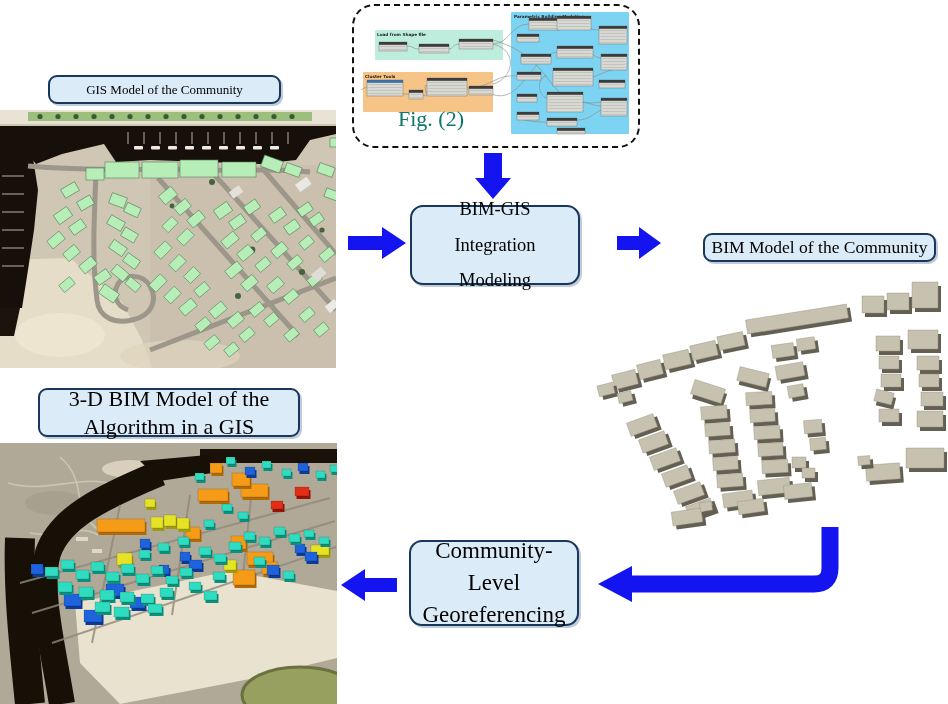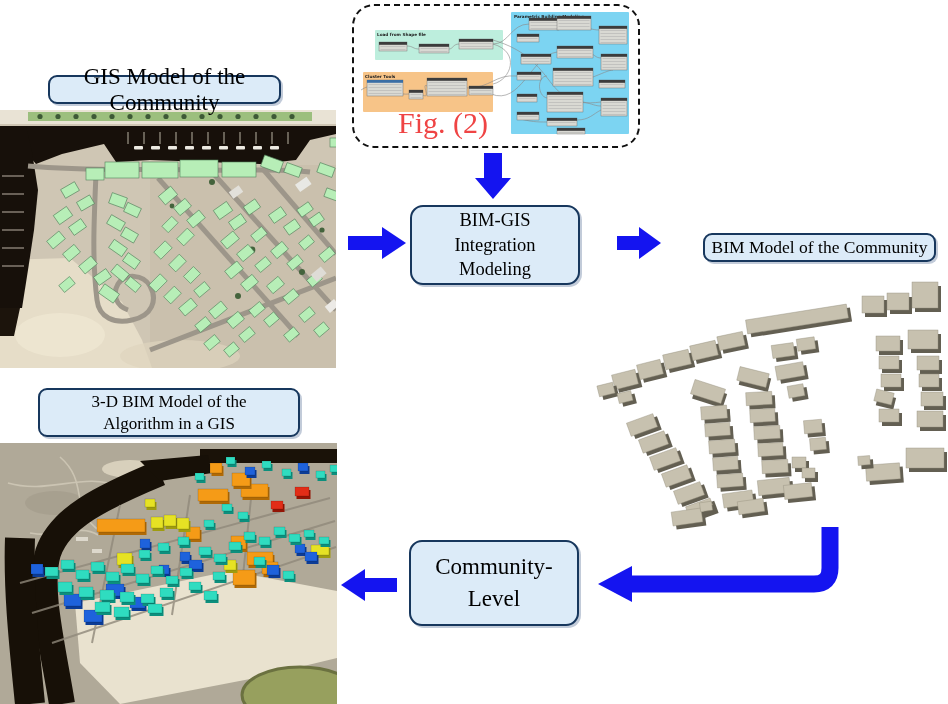--- a/index.html
+++ b/index.html
@@ -1,33 +1,33 @@
 <!DOCTYPE html>
 <html style="--lblfill: #dcebf8; --lblline: #17375d;"><head>
 <meta charset="utf-8">
 <style>
   html,body{margin:0;padding:0;background:#fff;}
   .canvas{position:relative;width:948px;height:704px;background:#fff;overflow:hidden;
           font-family:"Liberation Serif",serif;color:#000;}
   .pill{position:absolute;background:var(--lblfill,#dcebf8);border:2.5px solid var(--lblline,#17375d);
         border-radius:9px;display:flex;flex-direction:column;align-items:center;justify-content:center;
         text-align:center;box-shadow:2px 2px 0 rgba(120,140,170,.45);box-sizing:border-box;}
-  #lbl-gis{left:48px;top:75px;width:233px;height:29px;font-size:23px;}
+  #lbl-gis{left:48px;top:75px;width:233px;height:29px;font-size:13px;}
   #lbl-bim{left:703px;top:233px;width:233px;height:29px;font-size:17.5px;}
-  #lbl-3d{left:38px;top:388px;width:262px;height:49px;font-size:17px;line-height:1.25;}
-  #box-int{left:410px;top:205px;width:170px;height:80px;font-size:18.5px;line-height:1.32;border-radius:13px;}
+  #lbl-3d{left:38px;top:388px;width:262px;height:49px;font-size:22px;line-height:1.25;}
+  #box-int{left:410px;top:205px;width:170px;height:80px;font-size:18.5px;line-height:1.32;border-radius:13px;gap:11px;}
   #box-geo{left:409px;top:540px;width:170px;height:86px;font-size:23px;line-height:1.38;border-radius:13px;}
   .img{position:absolute;display:block;}
   #img-gis{left:0;top:110px;}
   #img-bim3d{left:588px;top:272px;}
   #img-geo{left:0;top:443px;}
   .fig2box{position:absolute;left:352px;top:4px;width:288px;height:144px;border:2.5px dashed #111;
            border-radius:22px;background:#fff;box-sizing:border-box;}
   #nodes{position:absolute;left:7px;top:4px;}
-  .fig2cap{position:absolute;left:44px;top:100px;font-size:30px;color:#ef4444;}
+  .fig2cap{position:absolute;left:44px;top:100px;font-size:22px;color:#0f766e;}
   #arrows{position:absolute;left:0;top:0;pointer-events:none;}
   .grp-label{font-family:"DejaVu Sans",sans-serif;font-size:4.2px;fill:#222;font-weight:bold;}
 </style>
 </head>
 <body>
 
 <div class="canvas">
 
   <svg id="img-gis" class="img" width="336" height="258" viewBox="0 0 336 258">
     <rect x="0" y="0" width="336" height="258" fill="#cfc6b4"></rect>
@@ -614,20 +614,21 @@
   </div>
 
   <div class="pill" id="box-int">
     <div>BIM-GIS</div>
     <div>Integration</div>
     <div>Modeling</div>
   </div>
 
   <div class="pill" id="box-geo">
     <div>Community-Level</div>
+    <div>Georeferencing</div>
   </div>
 
   <div class="pill" id="lbl-3d">
     <div>3-D BIM Model of the</div>
     <div>Algorithm in a GIS</div>
   </div>
 
   <svg id="img-geo" class="img" width="337" height="261" viewBox="0 0 337 261">
     <rect x="0" y="0" width="337" height="261" fill="#b0a998"></rect>
     <polygon points="75,160 230,128 337,148 337,215 250,236 120,261 80,220" fill="#e9e2cf"></polygon>

